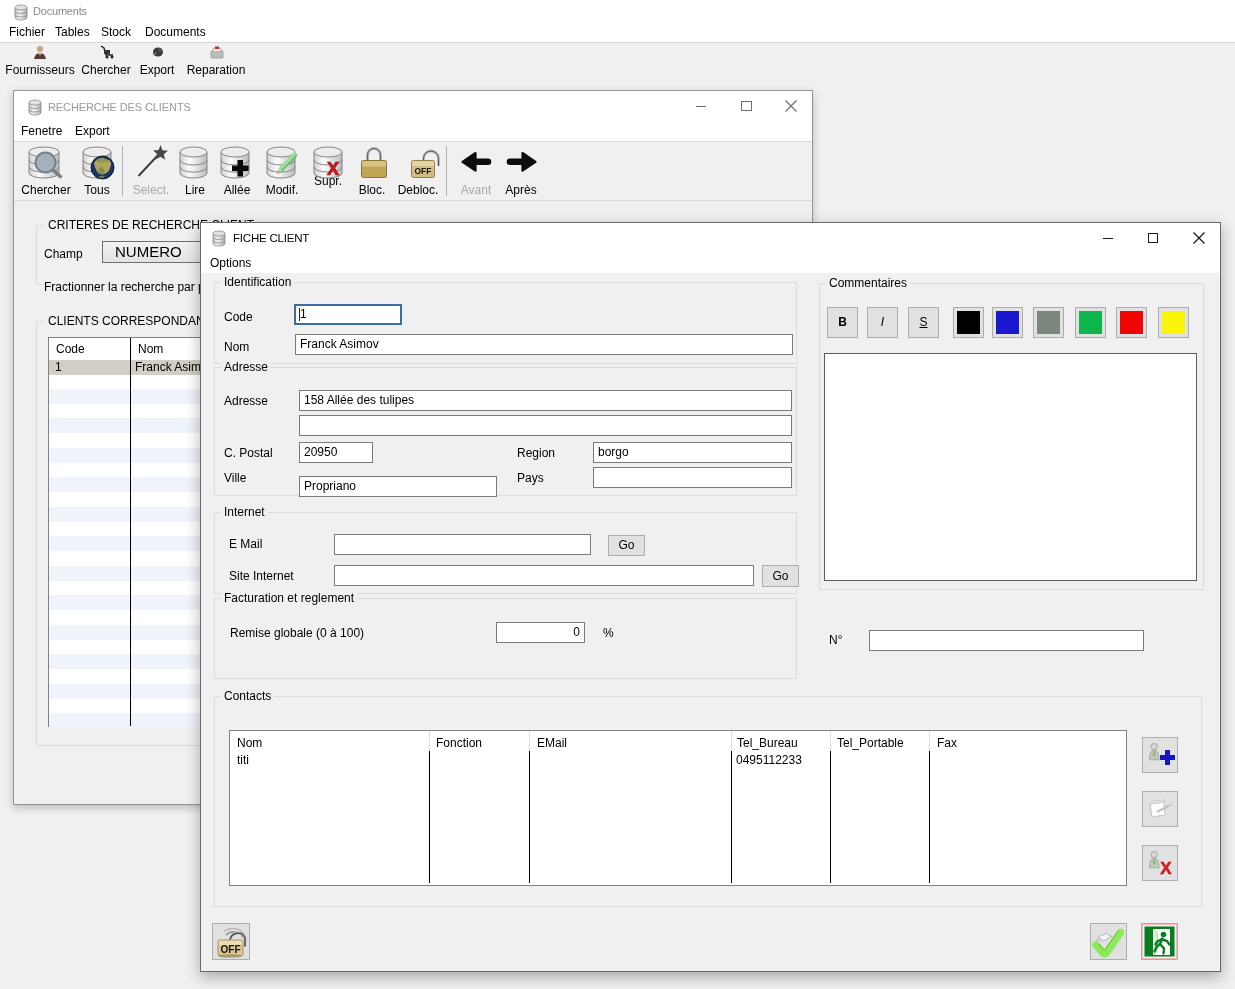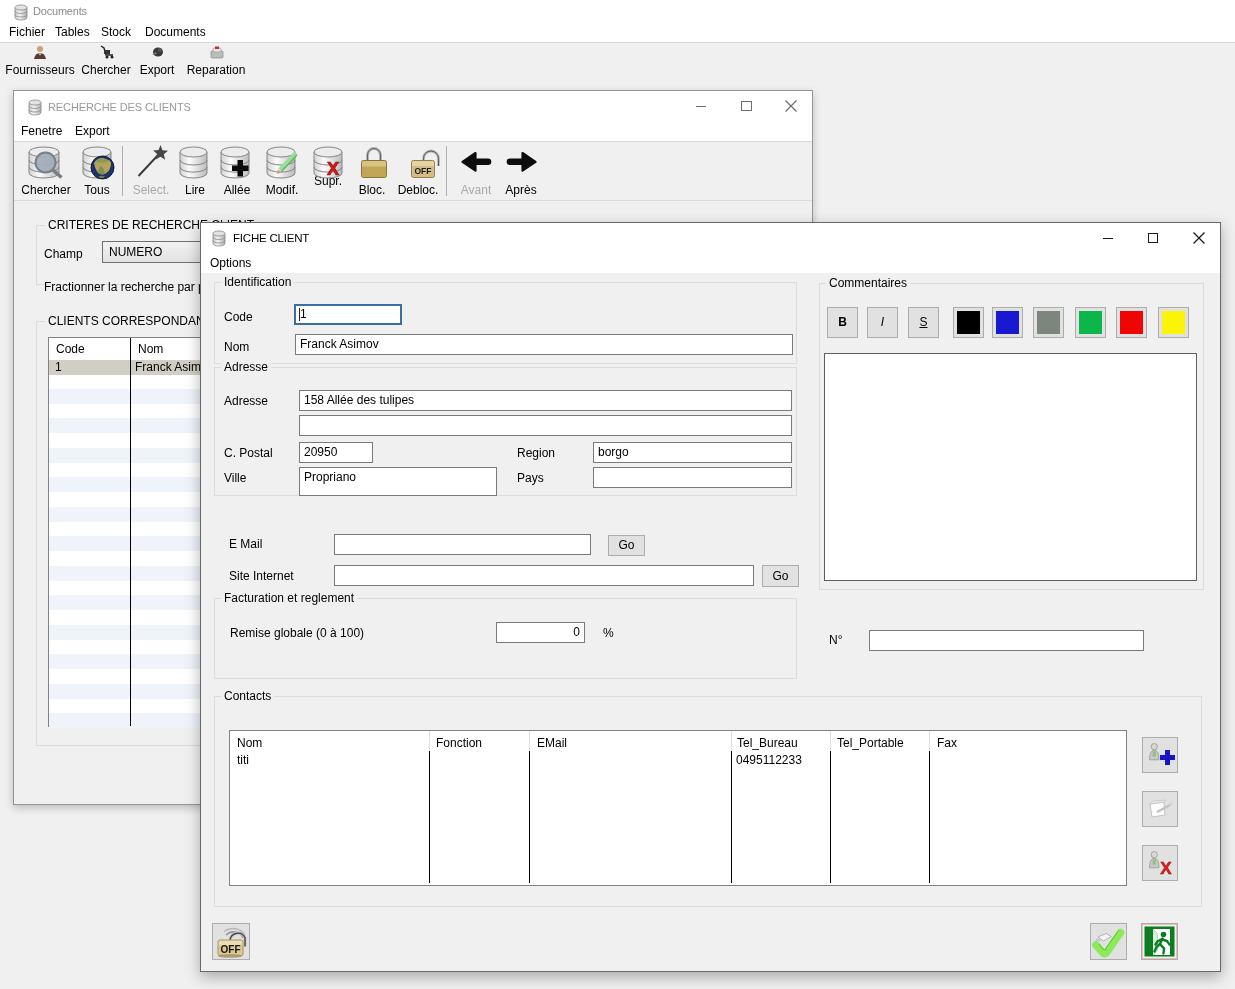--- a/index.html
+++ b/index.html
@@ -215,21 +215,21 @@
       <div class="abs" style="left:492px;top:2px"><svg width="31" height="28">
           <line x1="4" y1="13.8" x2="18" y2="13.8" stroke="#0d0d0d" stroke-width="6.6" stroke-linecap="round"></line>
           <path d="M16.5 5 L29.5 13.8 L16.5 22.6 z" fill="#0d0d0d" stroke="#0d0d0d" stroke-width="2.2" stroke-linejoin="round"></path>
         </svg></div>
     </div>
 
   <div class="grp" style="left:22px;top:134px;width:420px;height:60px">
       <div class="glbl" style="left:8px">CRITERES DE RECHERCHE CLIENT</div>
     </div>
   <div class="lbl" style="left:30px;top:156px">Champ</div>
-  <div class="abs" style="left:88px;top:150px;width:160px;height:22px;background:linear-gradient(#f2f2f2,#e2e2e2);border:1px solid #707070;line-height:20px;padding-left:6px;font-size:12px">NUMERO</div>
+  <div class="abs" style="left:88px;top:150px;width:160px;height:22px;background:linear-gradient(#f2f2f2,#e2e2e2);border:1px solid #707070;line-height:20px;padding-left:12px;font-size:15px">NUMERO</div>
   <div class="lbl" style="left:30px;top:189px">Fractionner la recherche par pages</div>
 
   <div class="grp" style="left:22px;top:230px;width:420px;height:425px">
       <div class="glbl" style="left:8px">CLIENTS CORRESPONDANT</div>
     </div>
   <div class="abs" id="tblC" style="left:34px;top:246px;width:260px;height:390px;background:#fff;border:1px solid #828282">
     <div class="abs" style="left:7px;top:4px;font-size:12px">Code</div>
     <div class="abs" style="left:89px;top:4px;font-size:12px">Nom</div>
     <div class="abs" style="left:0;top:22px;width:100%;height:14.75px;background:#d2cec3;font-size:12px;line-height:14px">
        <span class="abs" style="left:6px;top:0">1</span>
@@ -287,24 +287,27 @@
       <div class="glbl">Adresse</div>
     </div>
   <div class="lbl" style="left:23px;top:171px">Adresse</div>
   <div class="inp" style="left:98px;top:167px;width:493px;height:21px">158 Allée des tulipes</div>
   <div class="inp" style="left:98px;top:192px;width:493px;height:21px"></div>
   <div class="lbl" style="left:23px;top:223px">C. Postal</div>
   <div class="inp" style="left:98px;top:219px;width:74px;height:21px">20950</div>
   <div class="lbl" style="left:316px;top:223px">Region</div>
   <div class="inp" style="left:392px;top:219px;width:199px;height:21px">borgo</div>
   <div class="lbl" style="left:23px;top:248px">Ville</div>
-  <div class="inp" style="left:98px;top:244px;width:198px;height:29px">Propriano</div>
+  <div class="inp" style="left:98px;top:253px;width:198px;height:21px">Propriano</div>
   <div class="lbl" style="left:316px;top:248px">Pays</div>
   <div class="inp" style="left:392px;top:244px;width:199px;height:21px"></div>
 
+  <div class="grp" style="left:13px;top:289px;width:583px;height:82px">
+      <div class="glbl">Internet</div>
+    </div>
   <div class="lbl" style="left:28px;top:314px">E Mail</div>
   <div class="inp" style="left:133px;top:311px;width:257px;height:21px"></div>
   <div class="btn" style="left:407px;top:312px;width:37px;height:21px;line-height:19px">Go</div>
   <div class="lbl" style="left:28px;top:346px">Site Internet</div>
   <div class="inp" style="left:133px;top:342px;width:420px;height:21px"></div>
   <div class="btn" style="left:561px;top:342px;width:37px;height:22px;line-height:20px">Go</div>
 
   <div class="grp" style="left:13px;top:375px;width:583px;height:81px">
       <div class="glbl">Facturation et reglement</div>
     </div>

